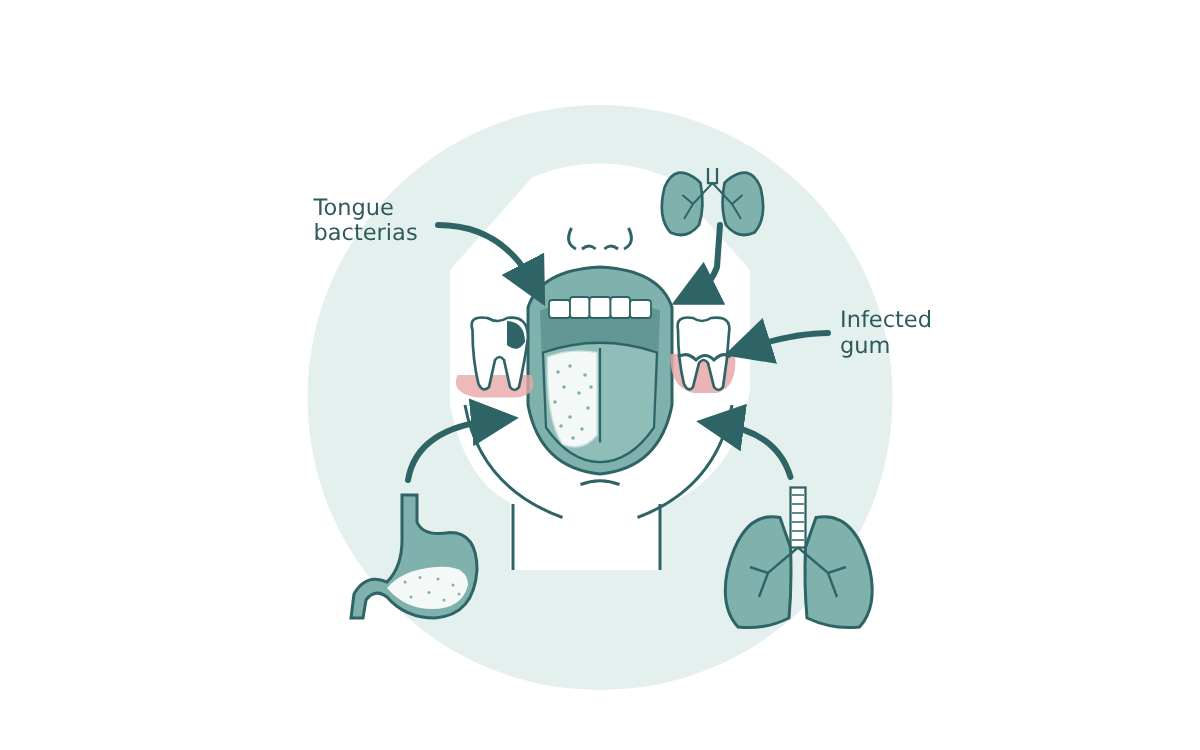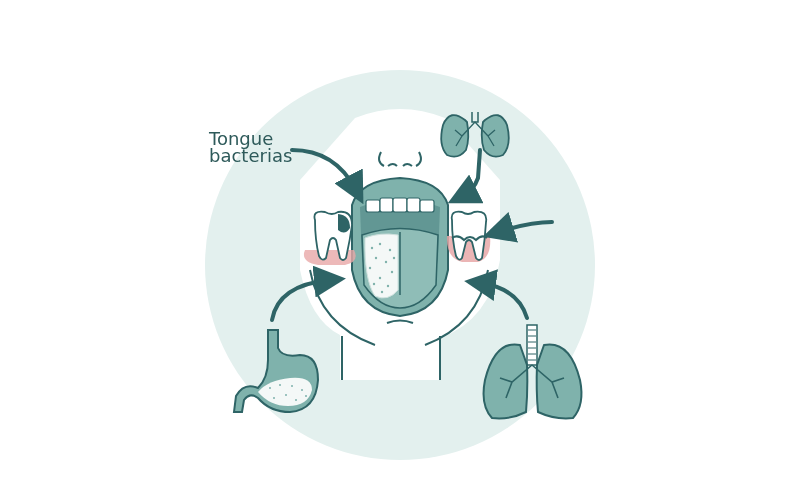--- a/index.html
+++ b/index.html
@@ -1,17 +1,17 @@
 <!DOCTYPE html>
 <html><head>
 <meta charset="utf-8">
 <style>
   html, body { margin: 0; padding: 0; background: #ffffff; }
   .stage { position: relative; width: 800px; height: 500px; overflow: hidden; background: #ffffff; }
-  .lbl { position: absolute; font-family: "DejaVu Sans", sans-serif; font-size: 18px; line-height: 17px; color: #2e5a5a; }
+  .lbl { position: absolute; font-family: "DejaVu Sans", sans-serif; font-size: 15px; line-height: 17px; color: #2e5a5a; }
   svg { position: absolute; left: 0; top: 0; }
 </style>
 </head>
 <body>
 
 <div class="stage">
   <svg width="800" height="500" viewBox="0 0 800 500">
 
     <circle cx="400" cy="265" r="195" fill="#e3f0ee"></circle>
 
@@ -117,13 +117,17 @@
       <path d="M552 222 Q530 222 498 232" marker-end="url(#ah)"></path>
       <path d="M272 320 Q278 285 330 280" marker-end="url(#ah)"></path>
       <path d="M527 318 Q518 288 480 283" marker-end="url(#ah)"></path>
     </g>
   </svg>
 
   <div class="lbl" style="left:209px; top:130px;">
     <div>Tongue</div>
     <div>bacterias</div>
   </div>
+  <div class="lbl" style="left:560px; top:205px;">
+    <div>Infected</div>
+    <div>gum</div>
+  </div>
 </div>
 
 </body></html>

